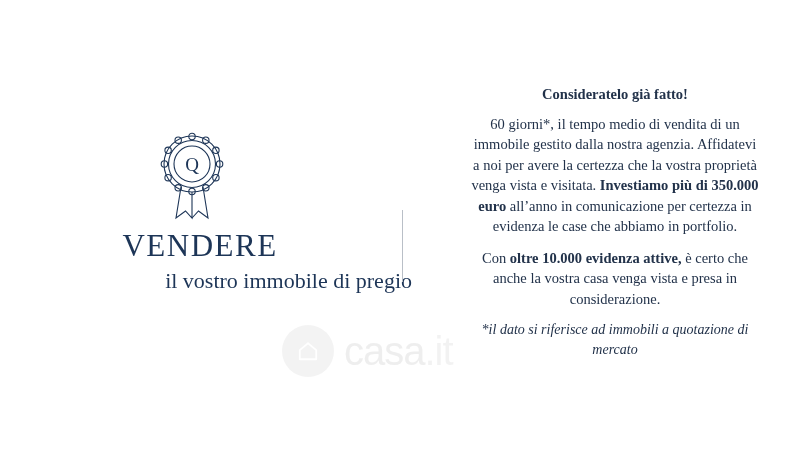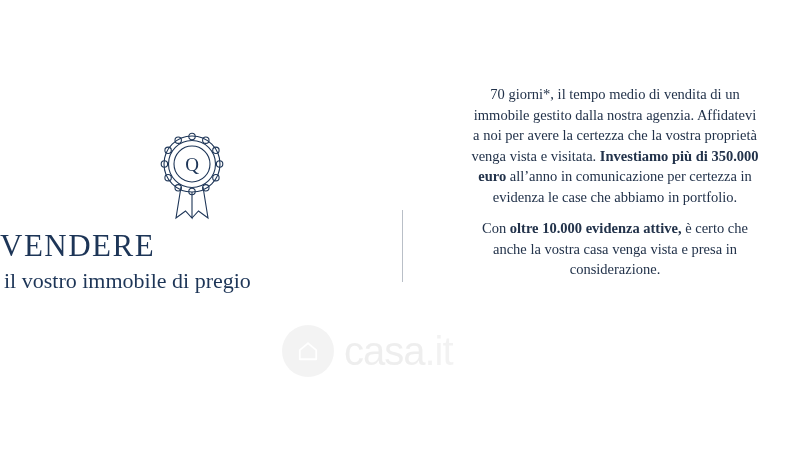--- a/index.html
+++ b/index.html
@@ -33,32 +33,33 @@
     left: 152px;
     top: 130px;
     width: 80px;
     height: 90px;
   }
   .headline {
     position: absolute;
     left: 0;
     top: 228px;
     width: 400px;
+    text-align: center;
     font-family: "Liberation Serif", serif;
     font-size: 31px;
     letter-spacing: 1.5px;
     color: #1d3557;
     font-weight: normal;
   }
   .subheadline {
     position: absolute;
-    left: 4px;
+    left: 12px;
     top: 268px;
     width: 400px;
-    text-align: left;
+    text-align: right;
     font-family: "Liberation Serif", serif;
     font-size: 22px;
     color: #1d3557;
     font-weight: normal;
   }
 
   
   .divider {
     position: absolute;
     left: 402px;
@@ -169,25 +170,27 @@
       </svg>
     </div>
 
     <div class="headline">VENDERE</div>
     <div class="subheadline">il vostro immobile di pregio</div>
   </div>
 
   <div class="divider"></div>
 
   <div class="right-panel">
-
-    <p class="block"><span>70 giorni*, il tempo medio di vendita di un immobile gestito dalla nostra agenzia. Affidatevi a noi per avere la certezza che la vostra proprietà venga vista e visitata. </span><b>Investiamo più di 350.000 euro</b><span> all’anno in comunicazione per certezza in evidenza le case che abbiamo in portfolio.</span></p>
+    <p class="p-title">Consideratelo già fatto!</p>
+
+    <p class="block"><span>60 giorni*, il tempo medio di vendita di un immobile gestito dalla nostra agenzia. Affidatevi a noi per avere la certezza che la vostra proprietà venga vista e visitata. </span><b>Investiamo più di 350.000 euro</b><span> all’anno in comunicazione per certezza in evidenza le case che abbiamo in portfolio.</span></p>
 
     <p class="block"><span>Con </span><b>oltre 10.000 evidenza attive,</b><span> è certo che anche la vostra casa venga vista e presa in considerazione.</span></p>
 
+    <p class="footnote">*il dato si riferisce ad immobili a quotazione di mercato</p>
   </div>
 
   <div class="watermark">
     <div class="wm-badge">
       <span class="wm-house">
         <svg width="22" height="22" viewBox="0 0 24 24" xmlns="http://www.w3.org/2000/svg">
           <path d="M3 11 L12 3.5 L21 11 L21 21 L3 21 Z" fill="none" stroke="#ffffff" stroke-width="2" stroke-linejoin="round"></path>
         </svg>
       </span>
     </div>

